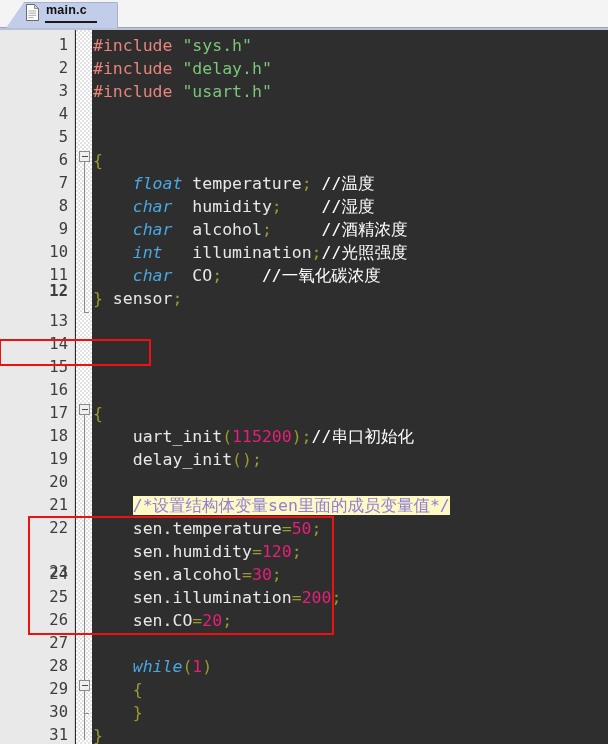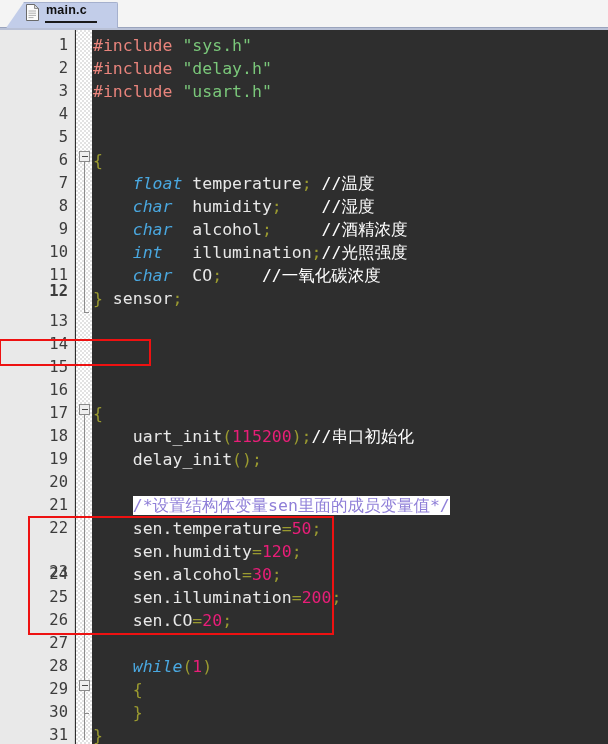--- a/index.html
+++ b/index.html
@@ -174,21 +174,21 @@
     line-height: 23px;
     white-space: pre;
     font-family: "DejaVu Sans Mono", monospace;
     font-size: 16.5px;
     color: #e8e8e8;
   }
   .kw   { color: #4aa8e0; font-style: italic; }
   .pp   { color: #e8847c; }
   .str  { color: #7ac77a; }
   .cmt  { color: #ffffff; }
-  .cmt2 { color: #8f7fd8; background: #ffffff; }
+  .cmt2 { color: #8f7fd8; background: #fef9c3; }
   .num  { color: #e81e78; }
   .brc  { color: #9a9a30; }
   .pun  { color: #9a9a30; }
   .id   { color: #e8e8e8; }
 
   
   .redbox {
     position: absolute;
     border: 2px solid #ee1111;
     box-sizing: border-box;

